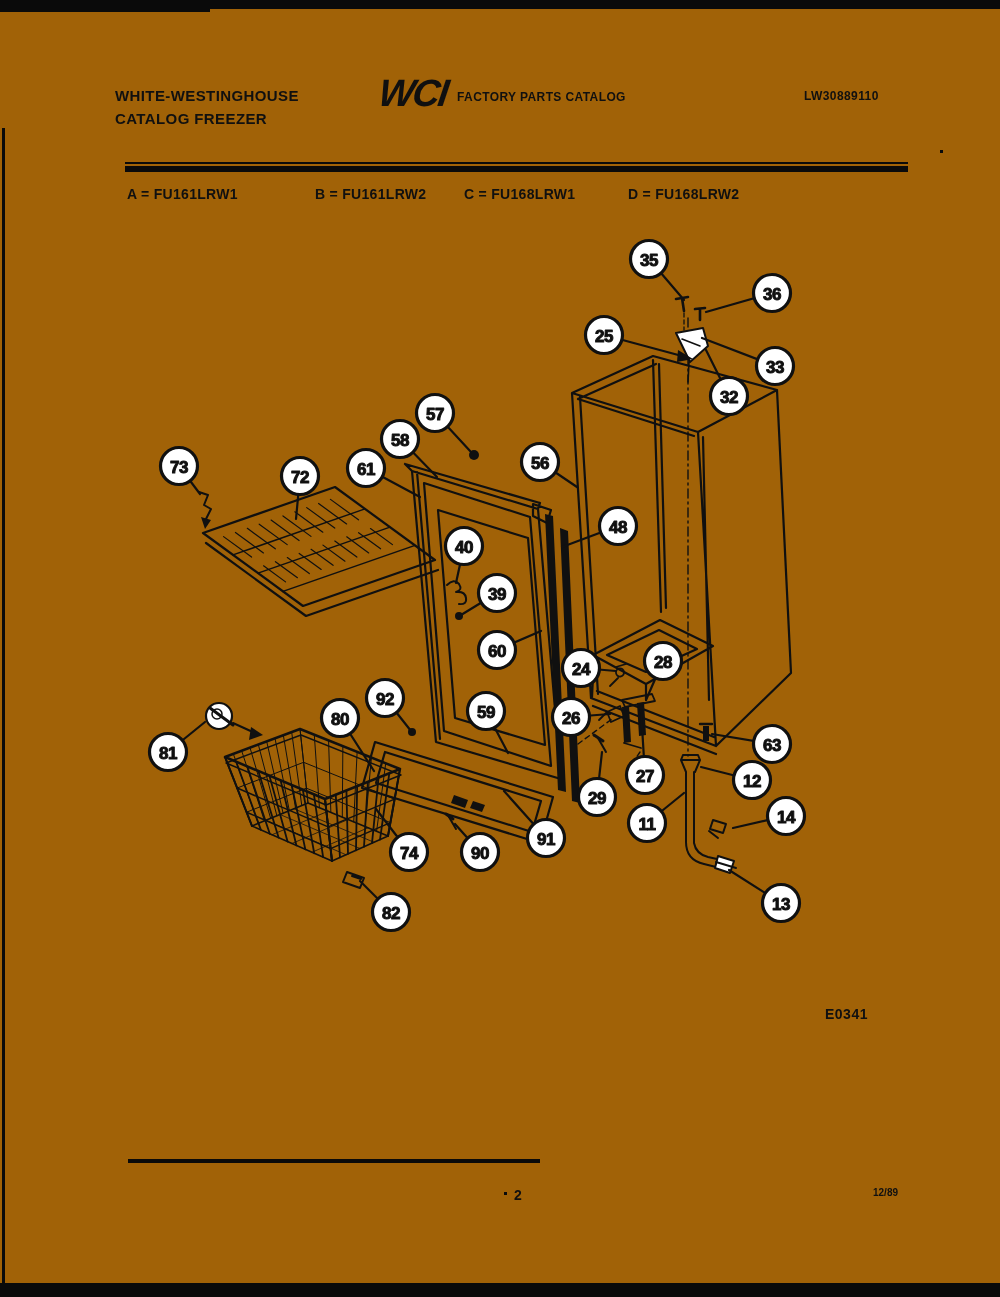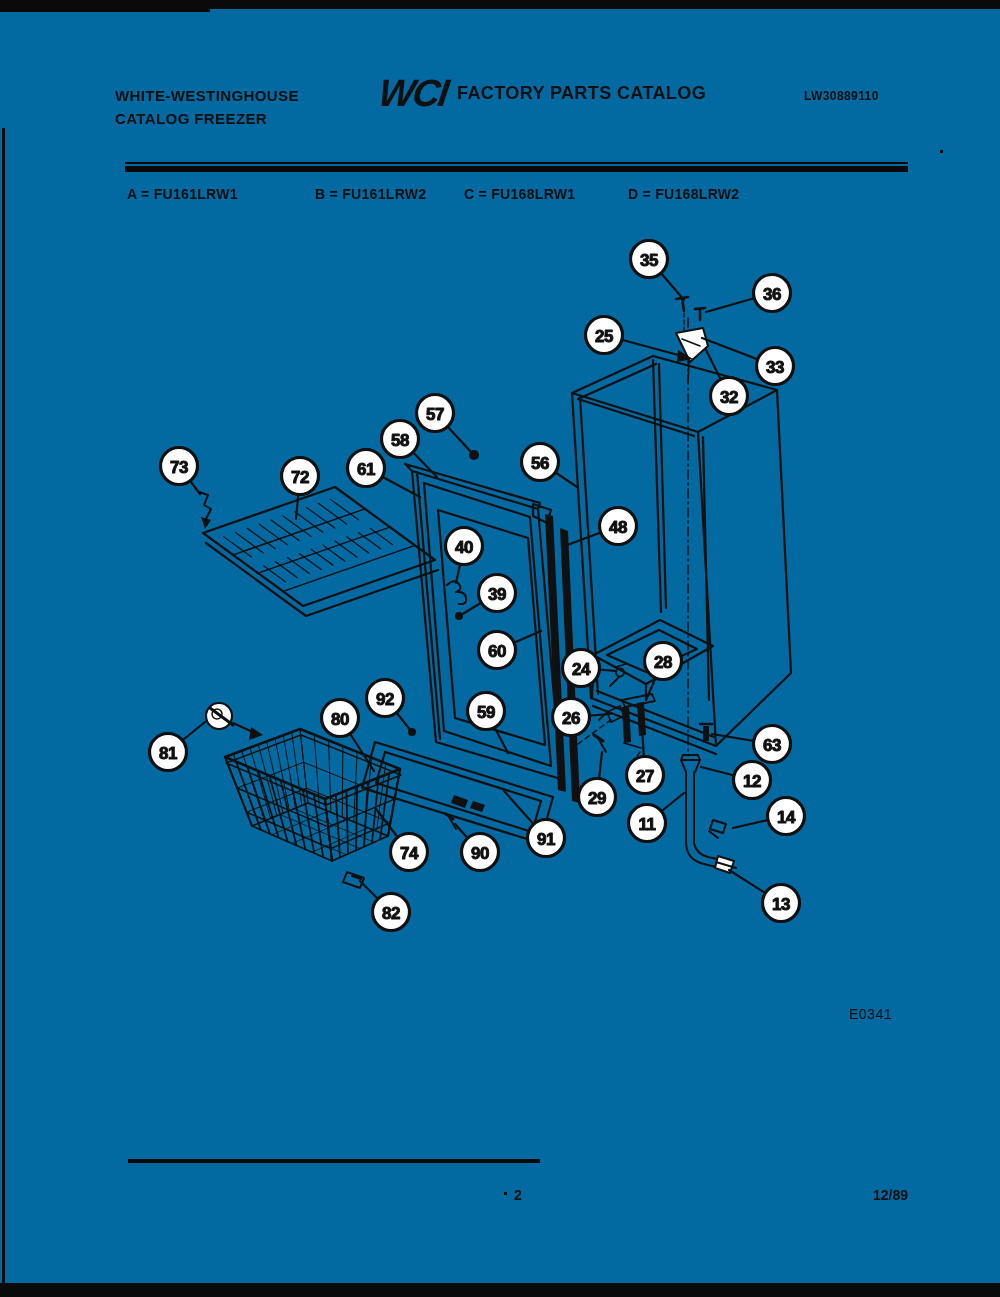--- a/index.html
+++ b/index.html
@@ -1,29 +1,29 @@
 <!DOCTYPE html>
 <html><head>
 <meta charset="utf-8">
 <style>
   html,body{margin:0;padding:0;background:#e8e8e8;}
-  .page{position:relative;width:1000px;height:1297px;background:#0369a1;
+  .page{position:relative;width:1000px;height:1297px;background:#a16207;
         font-family:"Liberation Sans",sans-serif;color:#101010;overflow:hidden;}
   .bar{position:absolute;background:#0a0a0a;}
   .txt{position:absolute;white-space:nowrap;}
   .brand{left:115px;top:84px;font-size:15px;font-weight:900;letter-spacing:.4px;line-height:23px;}
   .logo{left:379px;top:72px;font-size:38px;font-weight:900;font-style:italic;
         transform:skewX(-8deg);letter-spacing:-2px;}
-  .title{left:457px;top:83px;font-size:18px;font-weight:900;letter-spacing:.4px;text-align:center;}
+  .title{left:457px;top:90px;font-size:12px;font-weight:900;letter-spacing:.4px;text-align:center;}
   .docnum{left:804px;top:89px;font-size:12px;font-weight:900;letter-spacing:.4px;}
   .model{position:absolute;top:186px;font-size:14px;font-weight:900;letter-spacing:.3px;}
   .m-a{left:127px}.m-b{left:315px}.m-c{left:464px}.m-d{left:628px}
-  .diagcode{left:849px;top:1006px;font-size:14px;font-weight:400;letter-spacing:.5px;}
+  .diagcode{left:825px;top:1006px;font-size:14px;font-weight:700;letter-spacing:.5px;}
   .pagenum{left:514px;top:1187px;font-size:14px;font-weight:800;}
-  .datecode{left:873px;top:1187px;font-size:14px;font-weight:800;}
+  .datecode{left:873px;top:1187px;font-size:10px;font-weight:800;}
   .rule{position:absolute;background:#0a0a0a;}
   svg.diag{position:absolute;left:0;top:0;z-index:1;}
   .txt,.rule,.bar{z-index:2;}
   .co-num{font:900 17px "Liberation Sans",sans-serif;letter-spacing:-.5px;}
 </style>
 </head>
 <body>
 
 <div class="page">
 

